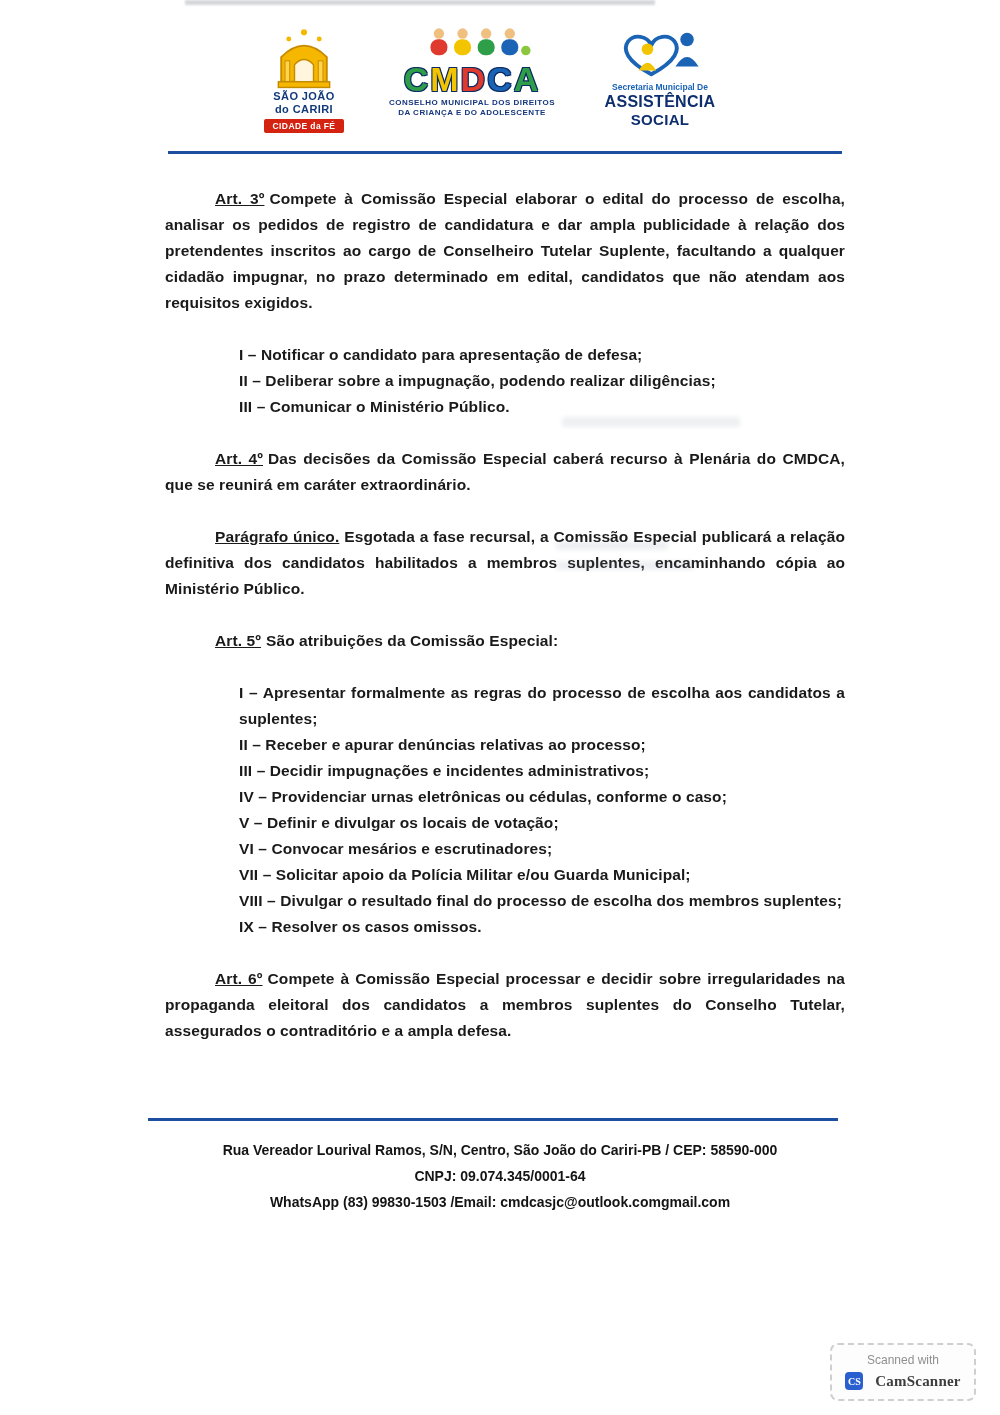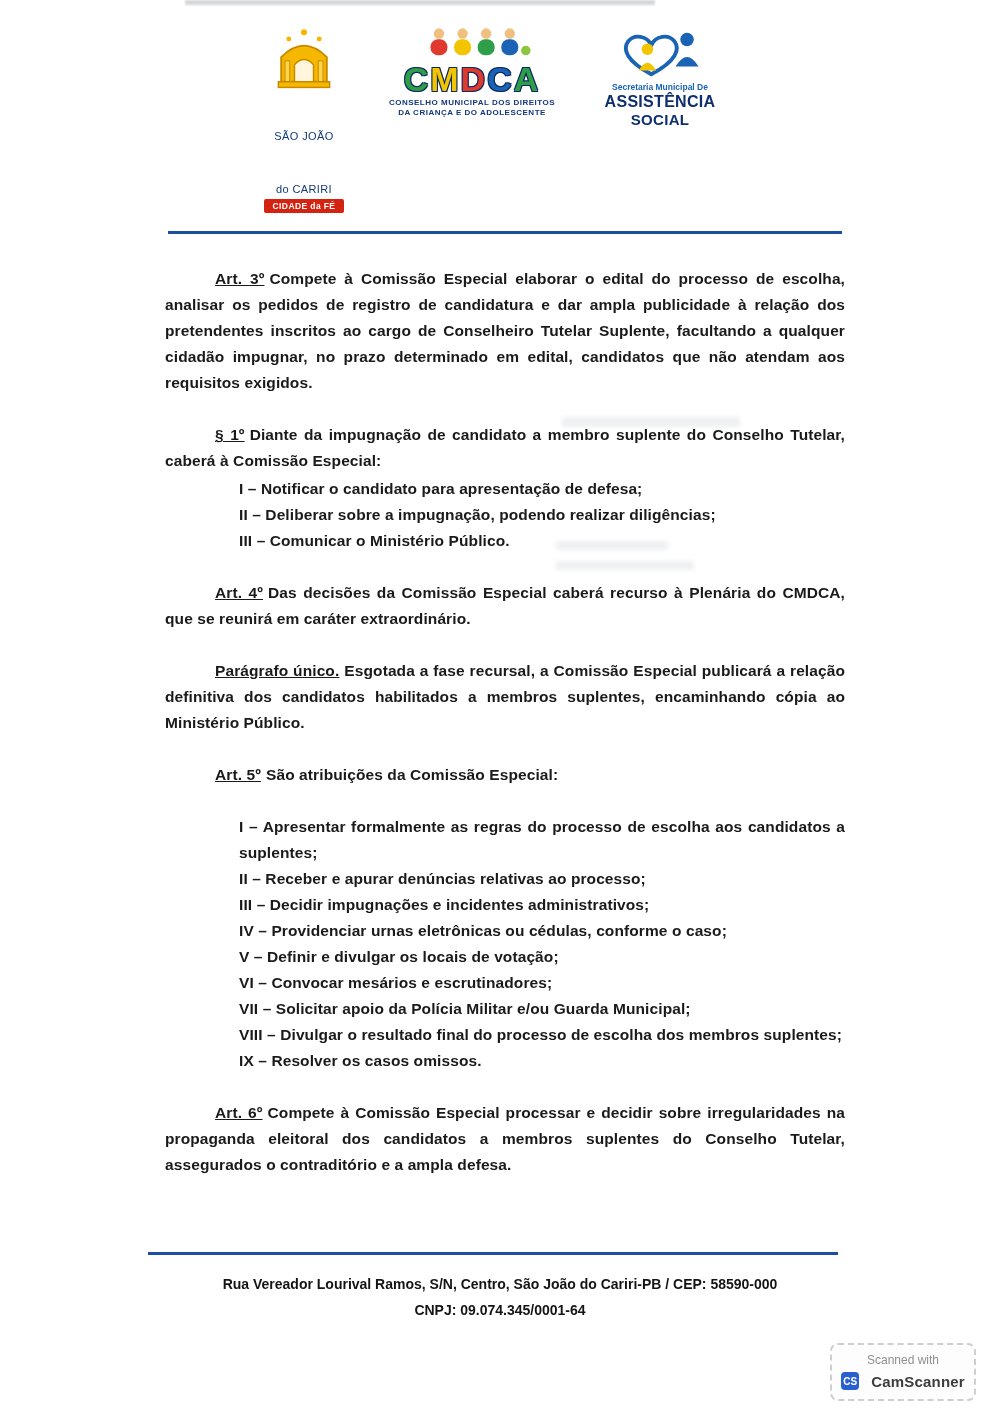--- a/index.html
+++ b/index.html
@@ -5,21 +5,21 @@
   * { margin:0; padding:0; box-sizing:border-box; }
   html,body { width:1000px; background:#ffffff; }
   body { font-family:"Liberation Sans", sans-serif; color:#1c1c1c; }
   .page { position:relative; width:1000px; height:1415px; background:#ffffff; overflow:hidden; }
 
   
   .logos { display:flex; justify-content:center; align-items:flex-start; gap:18px; padding-top:26px; margin-left:-16px; }
   .logo { display:flex; flex-direction:column; align-items:center; }
 
   .city-logo { width:110px; }
-  .city-name { font-size:11px; font-weight:400; color:#123a7a; letter-spacing:.4px; line-height:13px; text-align:center;margin-top:40px; }
+  .city-name { font-size:11px; font-weight:700; color:#123a7a; letter-spacing:.4px; line-height:13px; text-align:center; }
   .city-banner { margin-top:3px; background:#d42310; color:#fff; font-size:8.5px; font-weight:700; padding:2px 9px; border-radius:2px; letter-spacing:.4px; }
 
   .cmdca-logo { width:190px; }
   .cmdca-letters { font-size:34px; font-weight:700; letter-spacing:2px; line-height:38px;
     text-shadow:-1px -1px 0 #0d2b63, 1px -1px 0 #0d2b63, -1px 1px 0 #0d2b63, 1px 1px 0 #0d2b63; }
   .cmdca-sub { font-size:8px; font-weight:700; color:#16377d; letter-spacing:.5px; line-height:10px; text-align:center; }
 
   .social-logo { width:150px; }
   .social-line1 { font-size:8.5px; font-weight:700; color:#1a63b5; line-height:10px; }
   .social-line2 { font-size:16px; font-weight:700; color:#0e2f6e; line-height:19px; letter-spacing:.3px; }
@@ -45,21 +45,21 @@
   
   .scan-edge { position:absolute; top:0; left:185px; width:470px; height:5px; background:#6a6f78; opacity:.28; filter:blur(1px); }
   .bleed { position:absolute; background:#8a93a6; opacity:.14; filter:blur(2px); border-radius:2px; }
   .bleed-1 { left:562px; top:417px; width:178px; height:10px; }
   .bleed-2 { left:556px; top:541px; width:112px; height:9px; }
   .bleed-3 { left:556px; top:561px; width:138px; height:9px; }
 
   
   .scan-badge { position:absolute; right:24px; bottom:14px; width:146px; padding:8px 8px 9px; border:2px dashed #cfcfcf; border-radius:8px; background:#fdfdfd; text-align:center; }
   .scan-label { font-size:12px; color:#8f8f8f; line-height:14px; }
-  .scan-brand-row { display:flex; align-items:center; justify-content:center; gap:12px; margin-top:5px; }
+  .scan-brand-row { display:flex; align-items:center; justify-content:center; gap:12px; margin-top:5px;font-family:Liberation Serif, serif; }
   .cs-icon { width:18px; height:18px; background:#2a5fd0; color:#fff; font-weight:700; font-size:10px; border-radius:4px; display:inline-flex; align-items:center; justify-content:center; }
   .scan-brand { font-size:15px; font-weight:700; color:#3d3d3d; letter-spacing:.2px; }
 </style>
 </head>
 <body>
 
 <div class="page">
 
   <div class="scan-edge"></div>
 
@@ -116,23 +116,20 @@
   </header>
 
   <hr class="rule rule-top" style="background-color: rgb(29, 79, 161);">
 
   <main class="body-text">
 
     <p class="para">
       <span class="lead">Art. 3º</span><span>Compete à Comissão Especial elaborar o edital do processo de escolha, analisar os pedidos de registro de candidatura e dar ampla publicidade à relação dos pretendentes inscritos ao cargo de Conselheiro Tutelar Suplente, facultando a qualquer cidadão impugnar, no prazo determinado em edital, candidatos que não atendam aos requisitos exigidos.</span>
     </p>
 
-    <p class="para tight">
-      <span class="lead">§ 1º</span><span>Diante da impugnação de candidato a membro suplente do Conselho Tutelar, caberá à Comissão Especial:</span>
-    </p>
     <div class="list">
       <div class="item">I – Notificar o candidato para apresentação de defesa;</div>
       <div class="item">II – Deliberar sobre a impugnação, podendo realizar diligências;</div>
       <div class="item">III – Comunicar o Ministério Público.</div>
     </div>
 
     <p class="para">
       <span class="lead">Art. 4º</span><span>Das decisões da Comissão Especial caberá recurso à Plenária do CMDCA, que se reunirá em caráter extraordinário.</span>
     </p>
 
@@ -159,20 +156,21 @@
       <span class="lead">Art. 6º</span><span>Compete à Comissão Especial processar e decidir sobre irregularidades na propaganda eleitoral dos candidatos a membros suplentes do Conselho Tutelar, assegurados o contraditório e a ampla defesa.</span>
     </p>
 
   </main>
 
   <hr class="rule rule-bottom" style="background-color: rgb(29, 79, 161);">
 
   <footer class="footer">
     <div>Rua Vereador Lourival Ramos, S/N, Centro, São João do Cariri-PB / CEP: 58590-000</div>
     <div>CNPJ: 09.074.345/0001-64</div>
+    <div>WhatsApp (83) 99830-1503 /Email: cmdcasjc@outlook.comgmail.com</div>
   </footer>
 
   <div class="bleed bleed-1"></div>
   <div class="bleed bleed-2"></div>
   <div class="bleed bleed-3"></div>
 
   <div class="scan-badge">
     <div class="scan-label">Scanned with</div>
     <div class="scan-brand-row">
       <span class="cs-icon" style="background-color: rgb(42, 95, 208);">CS</span>

